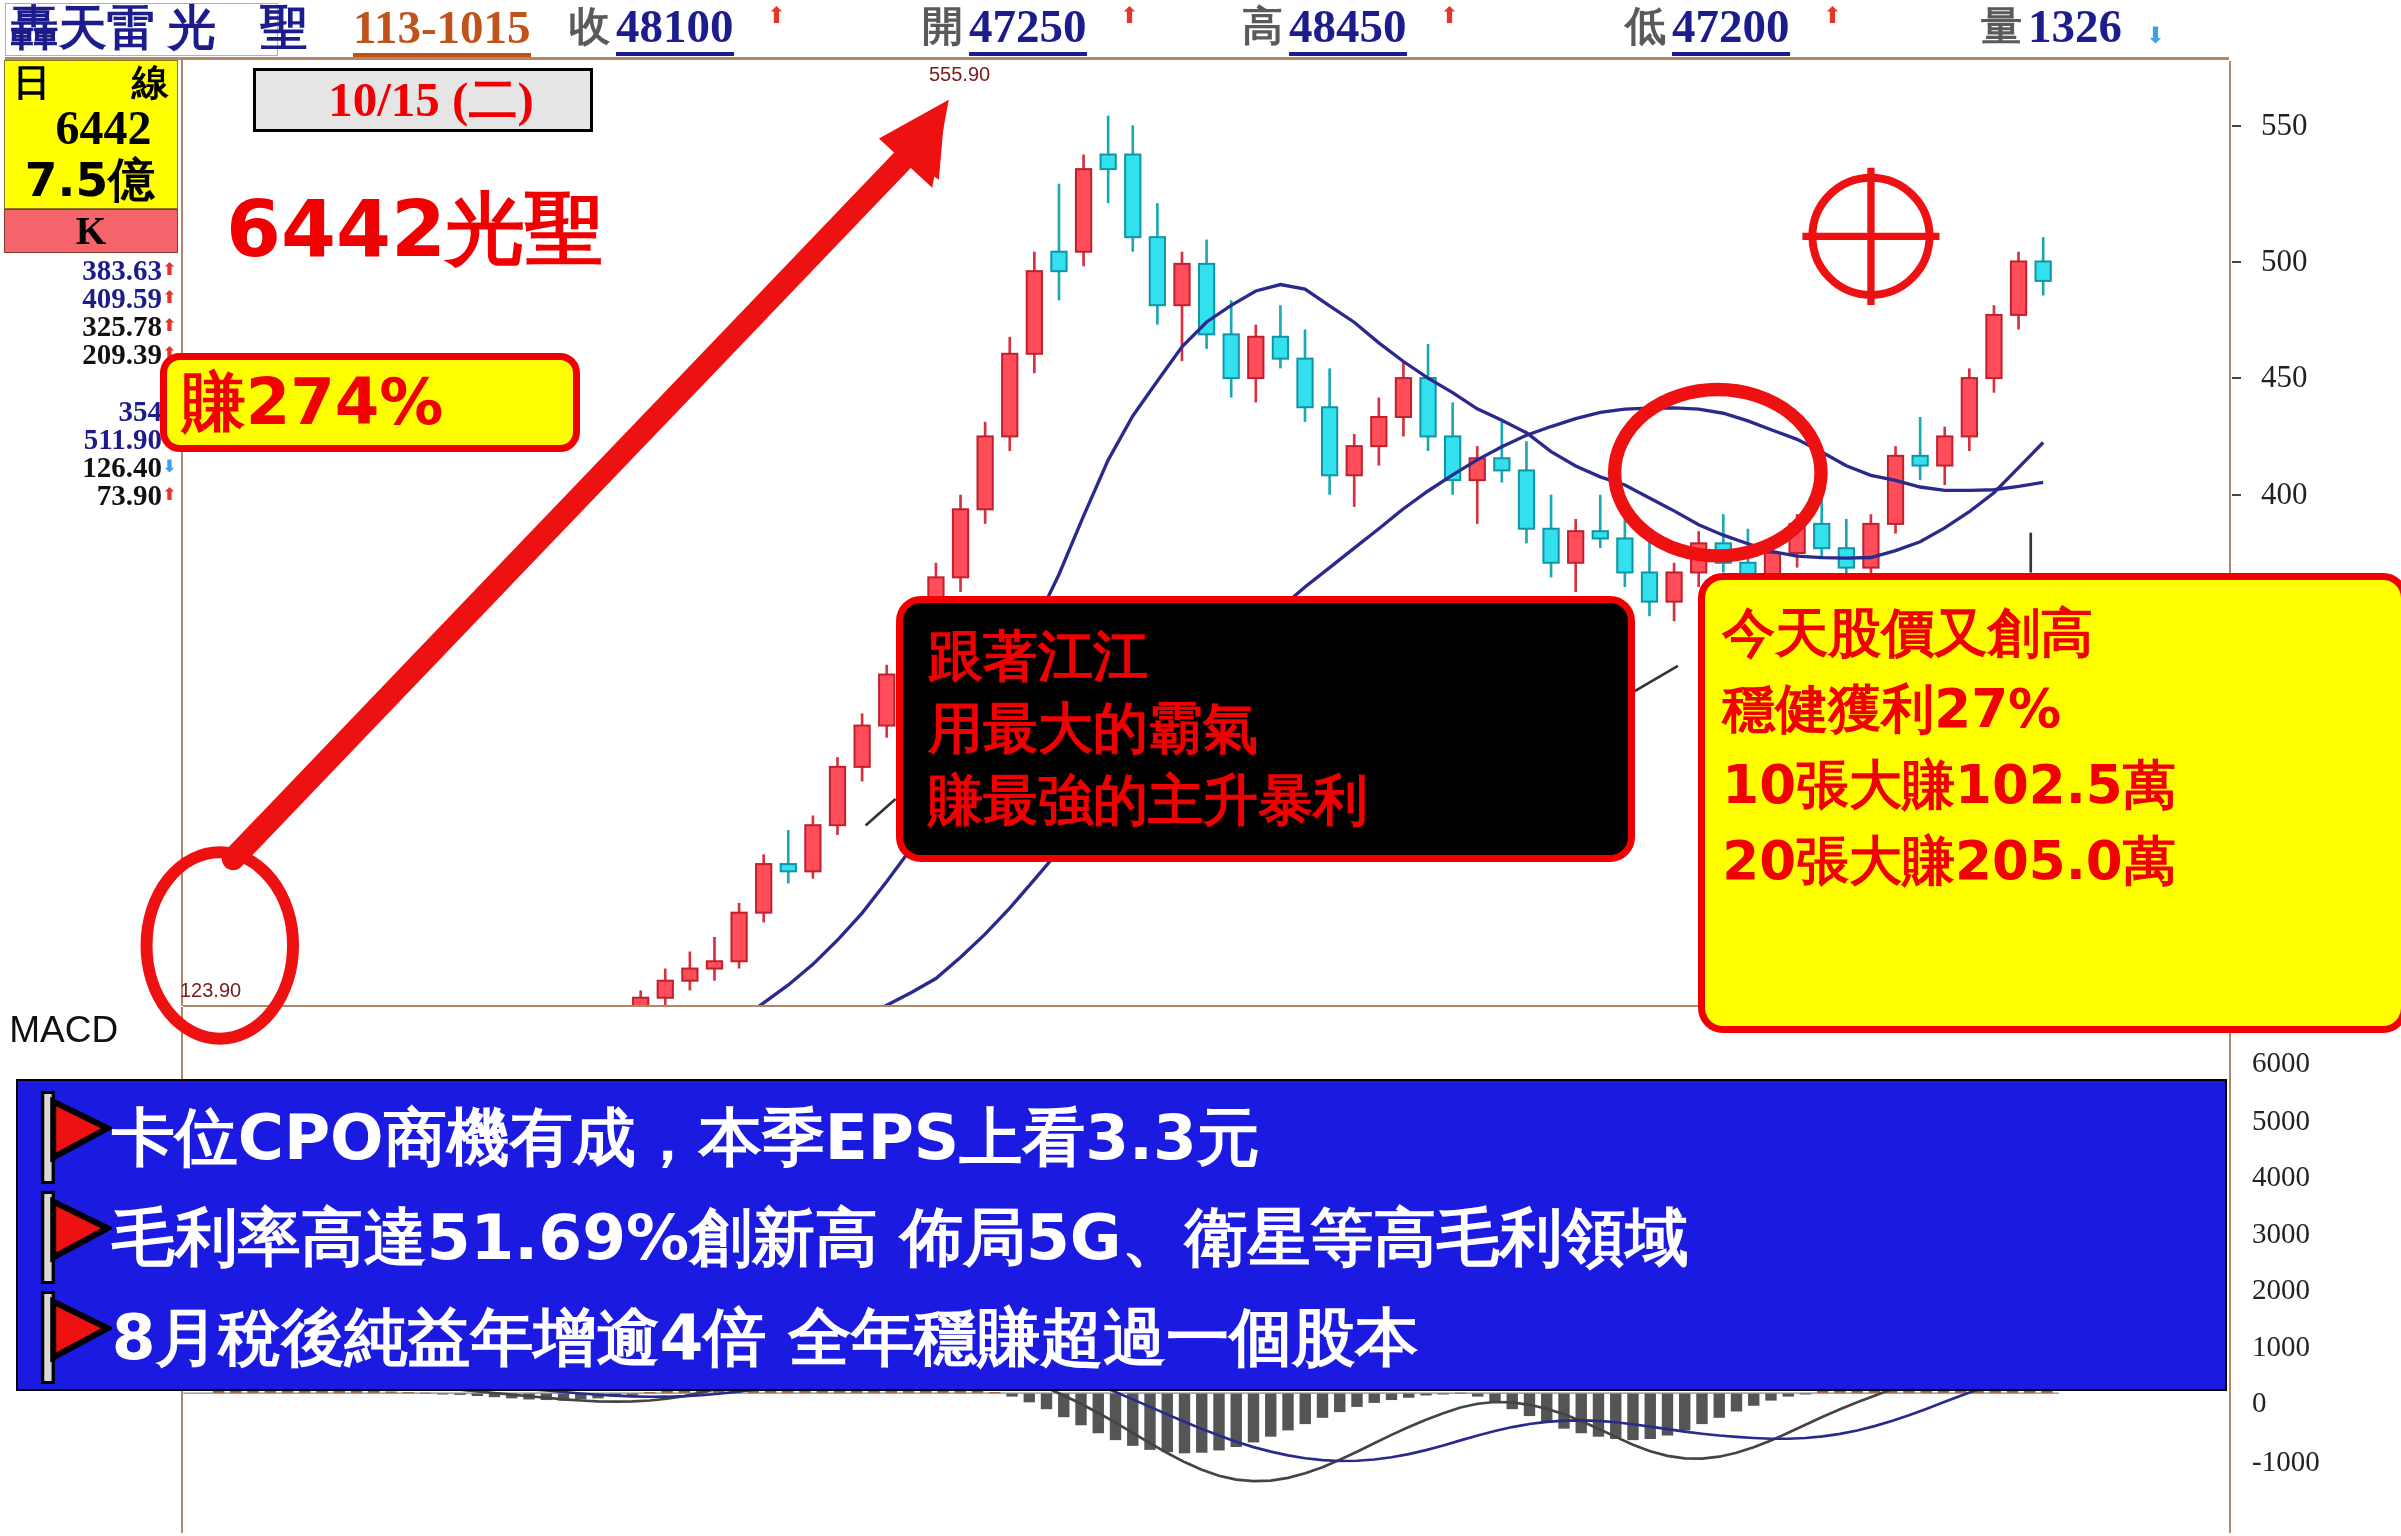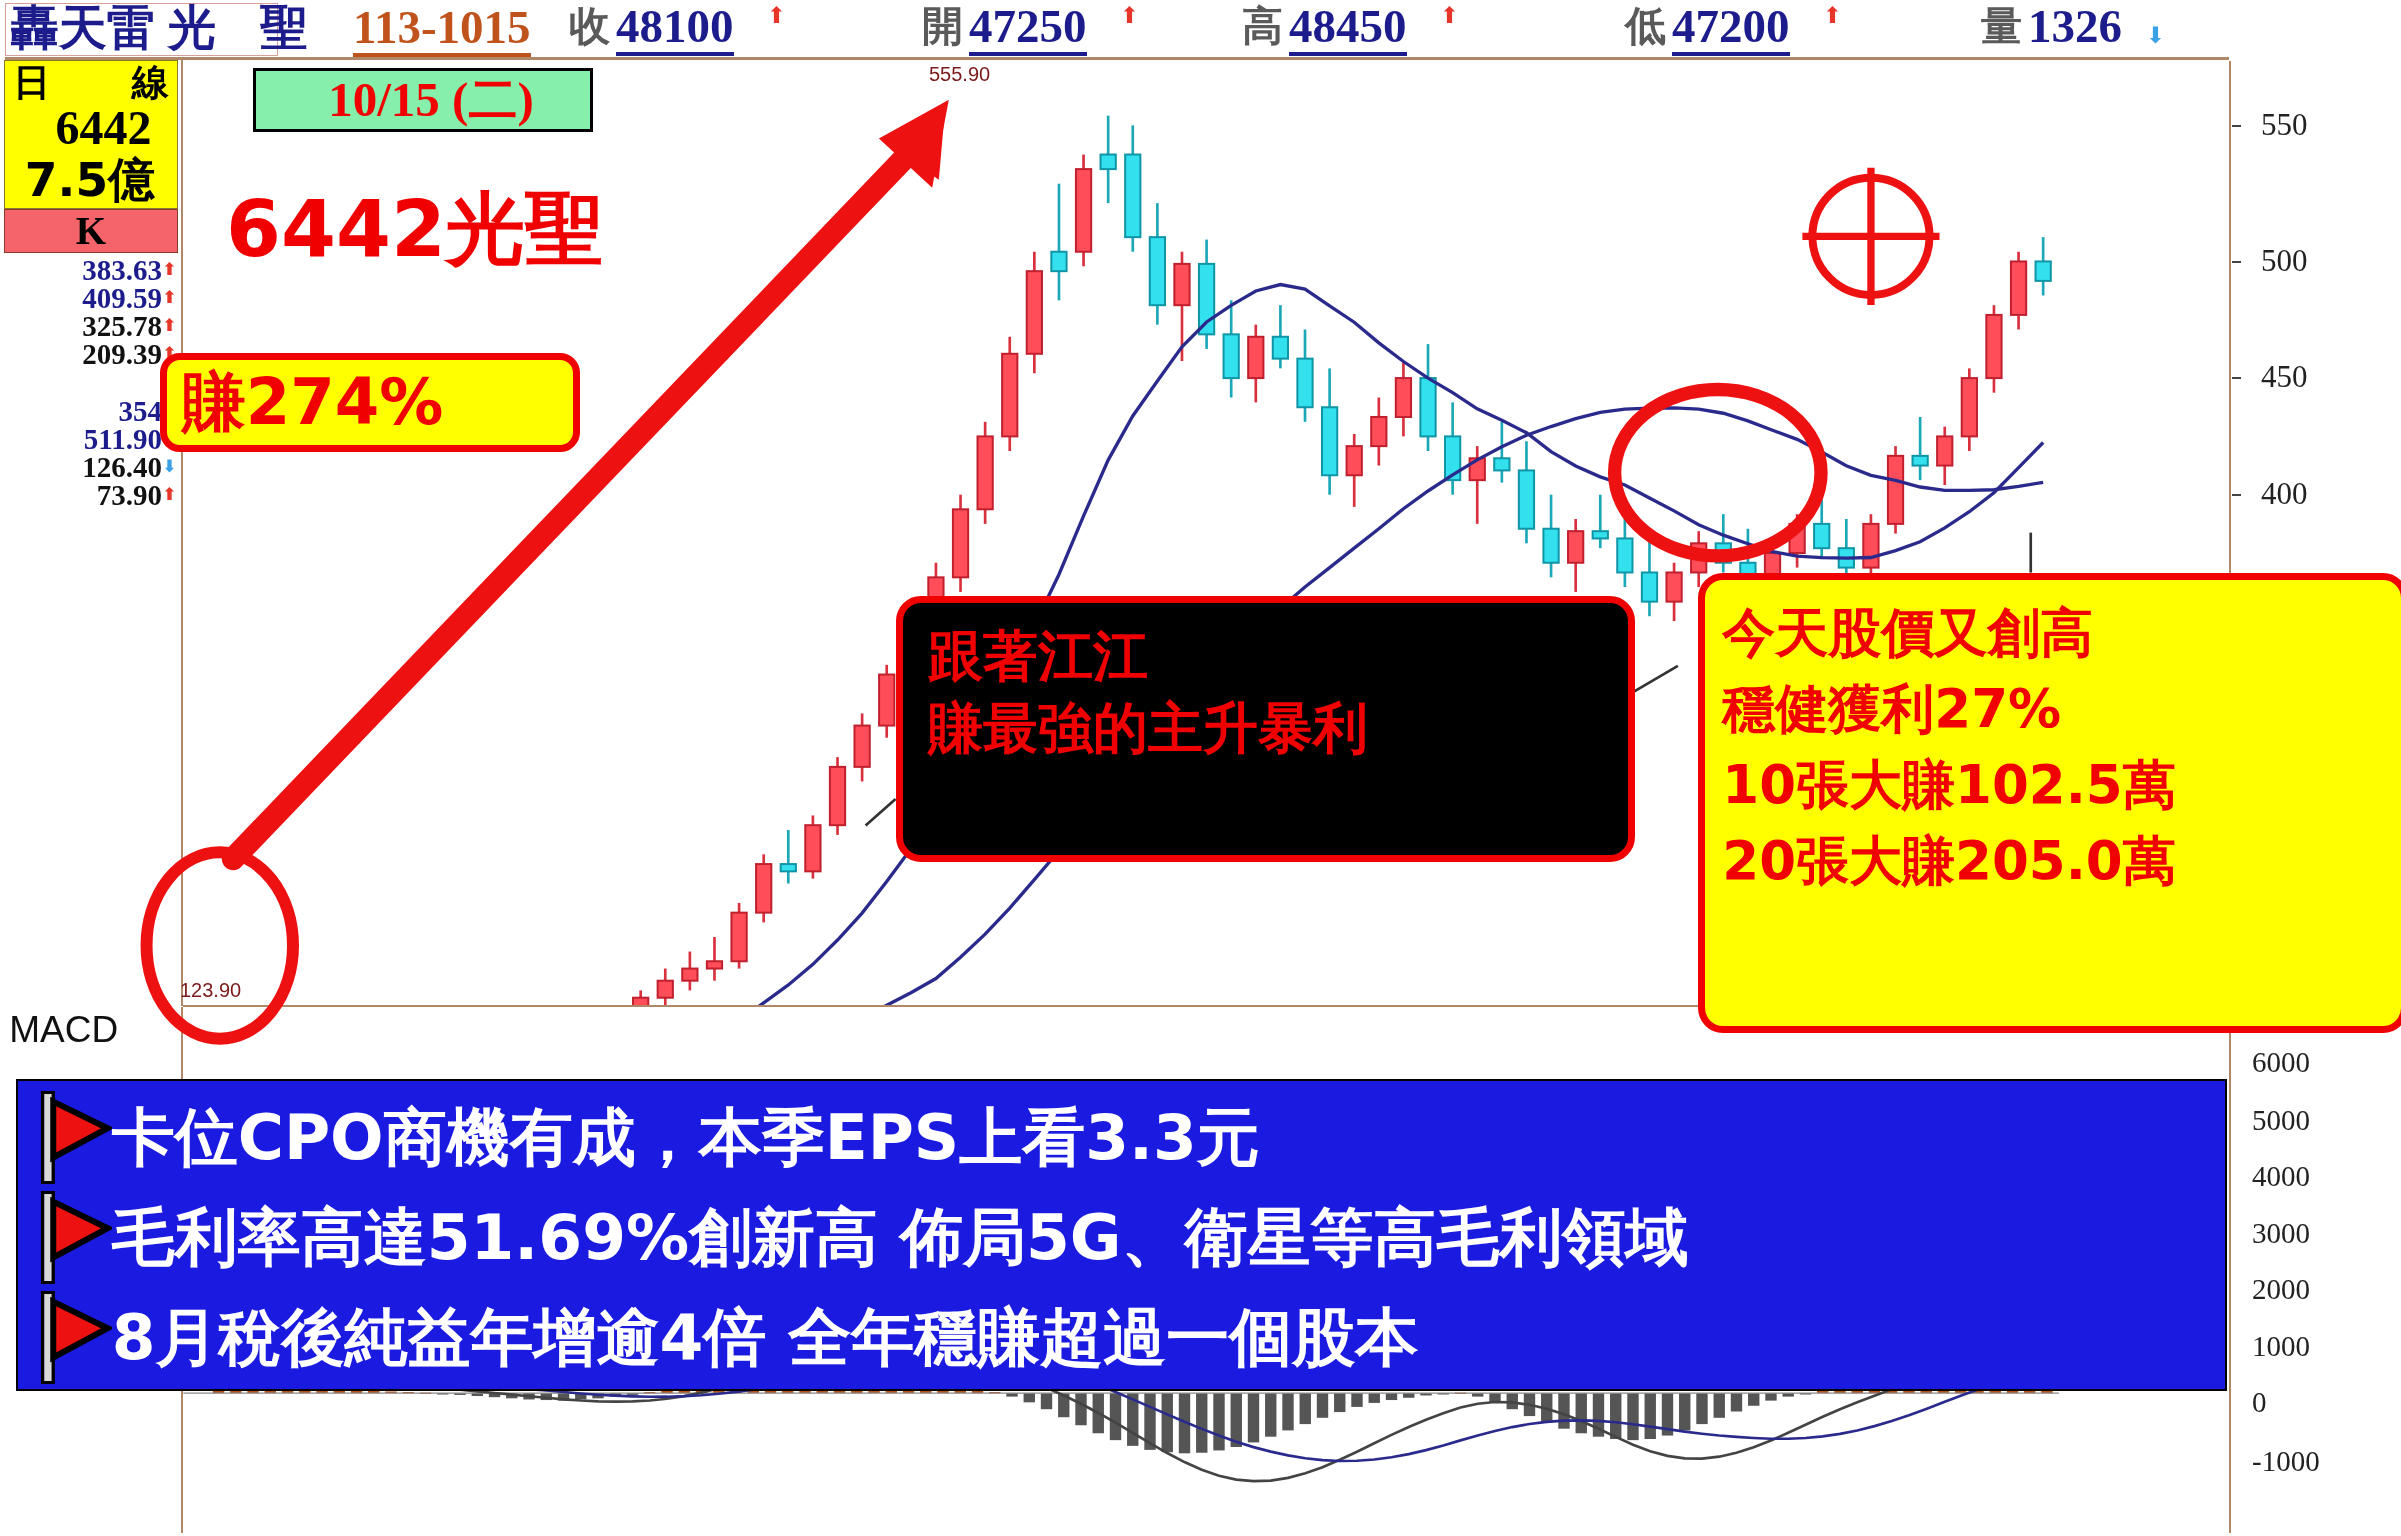--- a/index.html
+++ b/index.html
@@ -129,21 +129,21 @@
   #macd-frame-bot { position:absolute; left:183px; top:1530px; width:2048px; height:2.7px; background:#b08868; }
   #macd-axis { position:absolute; left:2232px; top:1007px; width:166px; height:526px; }
   .ma-tick {
     position:absolute; left:20px; font-size:29px; line-height:29px;
     color:#222; font-family:"Liberation Serif", serif; white-space:nowrap;
   }
 
   
   #box-date {
     position:absolute; left:253px; top:68px; width:340px; height:64px;
-    background:#86efac; border:3.3px solid #000;
+    background:#e5e5e5; border:3.3px solid #000;
     color:#f00000; font-weight:bold; font-size:49px; line-height:57px;
     font-family:"Liberation Serif", serif; text-align:center;padding-left:16px;
   }
   #title-stock {
     position:absolute; left:226px; top:186px; width:506px; height:87px;
     color:#f00000; font-weight:bold; font-size:79px; line-height:87px;
     font-family:"DejaVu Sans", sans-serif; white-space:nowrap;
   }
   #box-gain {
     position:absolute; left:160px; top:353px; width:420px; height:99px;
@@ -615,20 +615,21 @@
   <line x1="1345" y1="1200" x2="1300" y2="1240" stroke="#333" stroke-width="4"></line>
   <line x1="3050" y1="860" x2="3050" y2="800" stroke="#333" stroke-width="4"></line>
 </svg>
 
 <div id="box-date">10/15 (二)</div>
 <div id="title-stock">6442光聖</div>
 <div id="box-gain">賺274%</div>
 
 <div id="box-mid">
   <div>跟著江江</div>
+  <div>用最大的霸氣</div>
   <div>賺最強的主升暴利</div>
 </div>
 
 <div id="box-right">
   <div>今天股價又創高</div>
   <div>穩健獲利27%</div>
   <div>10張大賺102.5萬</div>
   <div>20張大賺205.0萬</div>
 </div>
 

